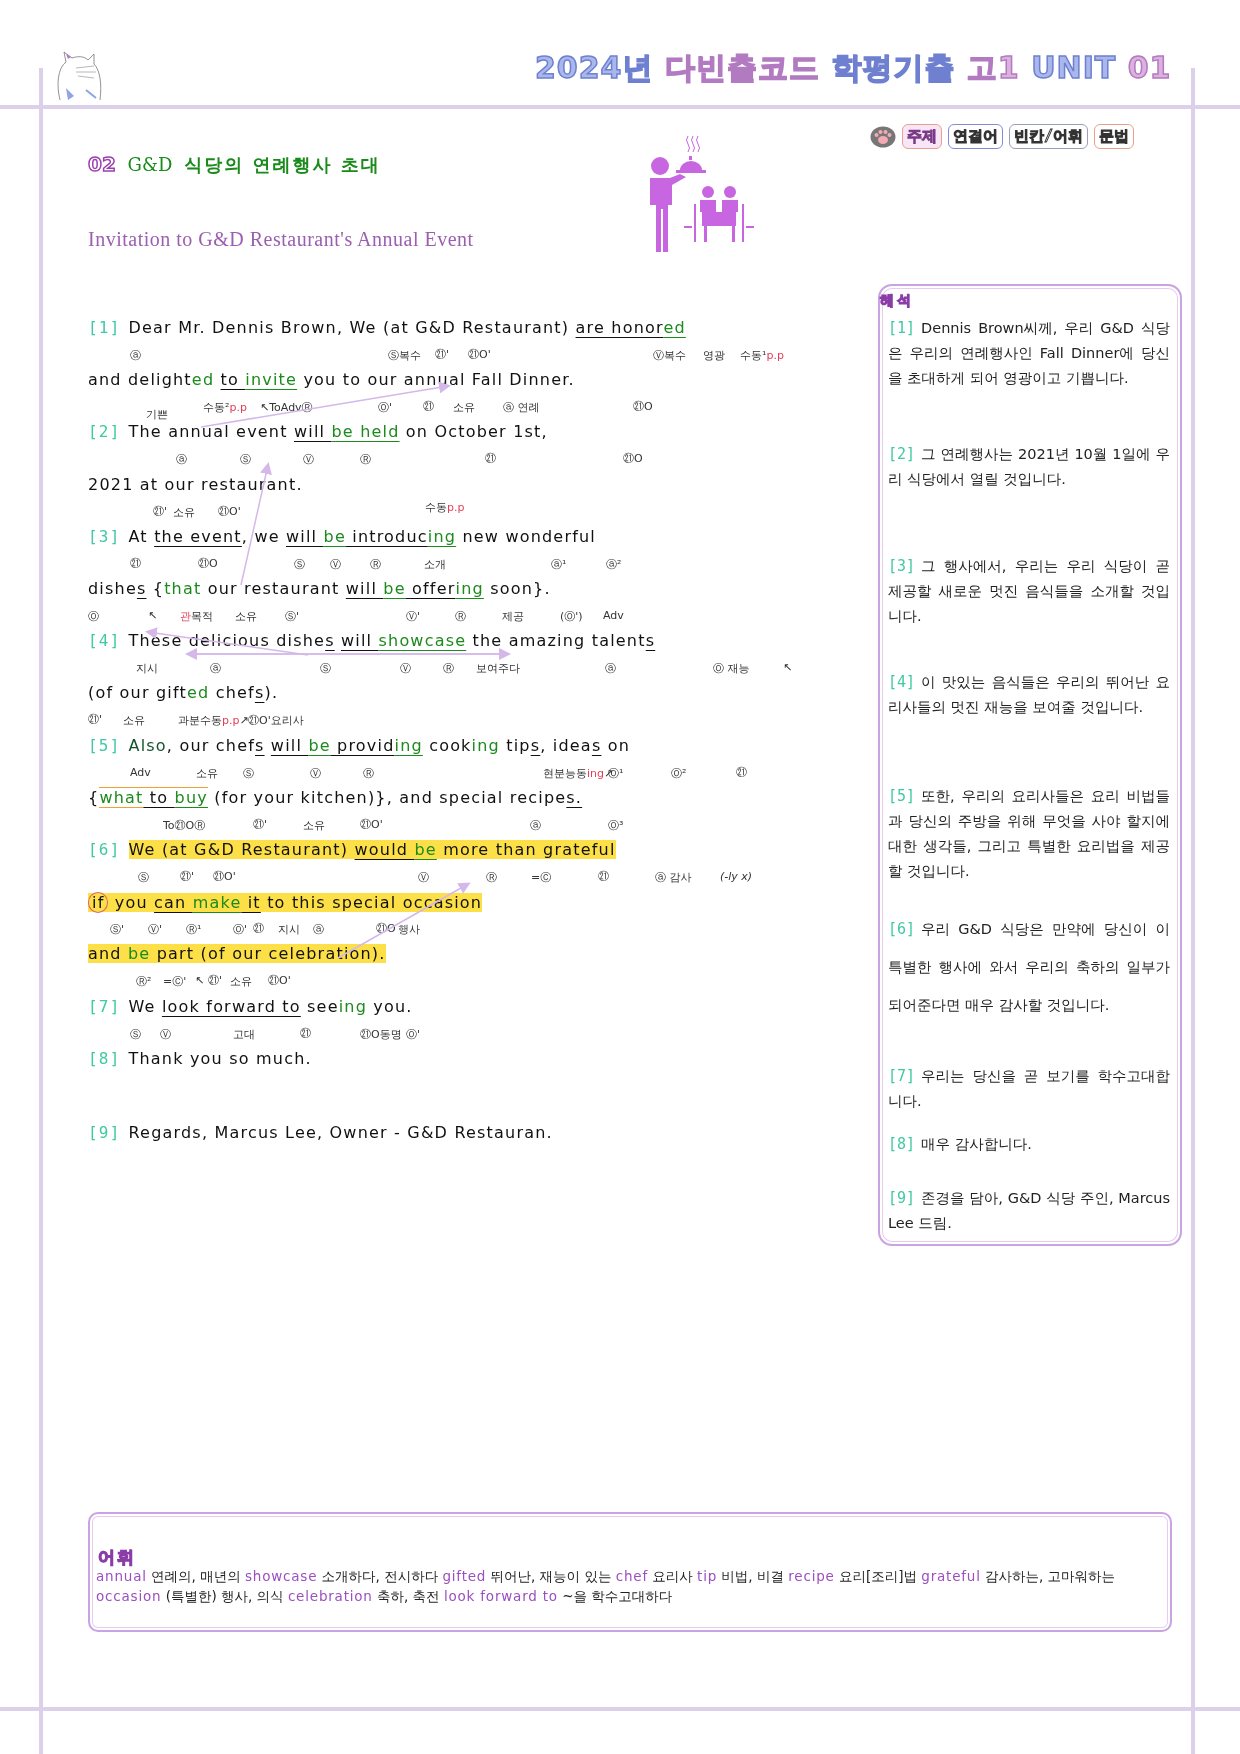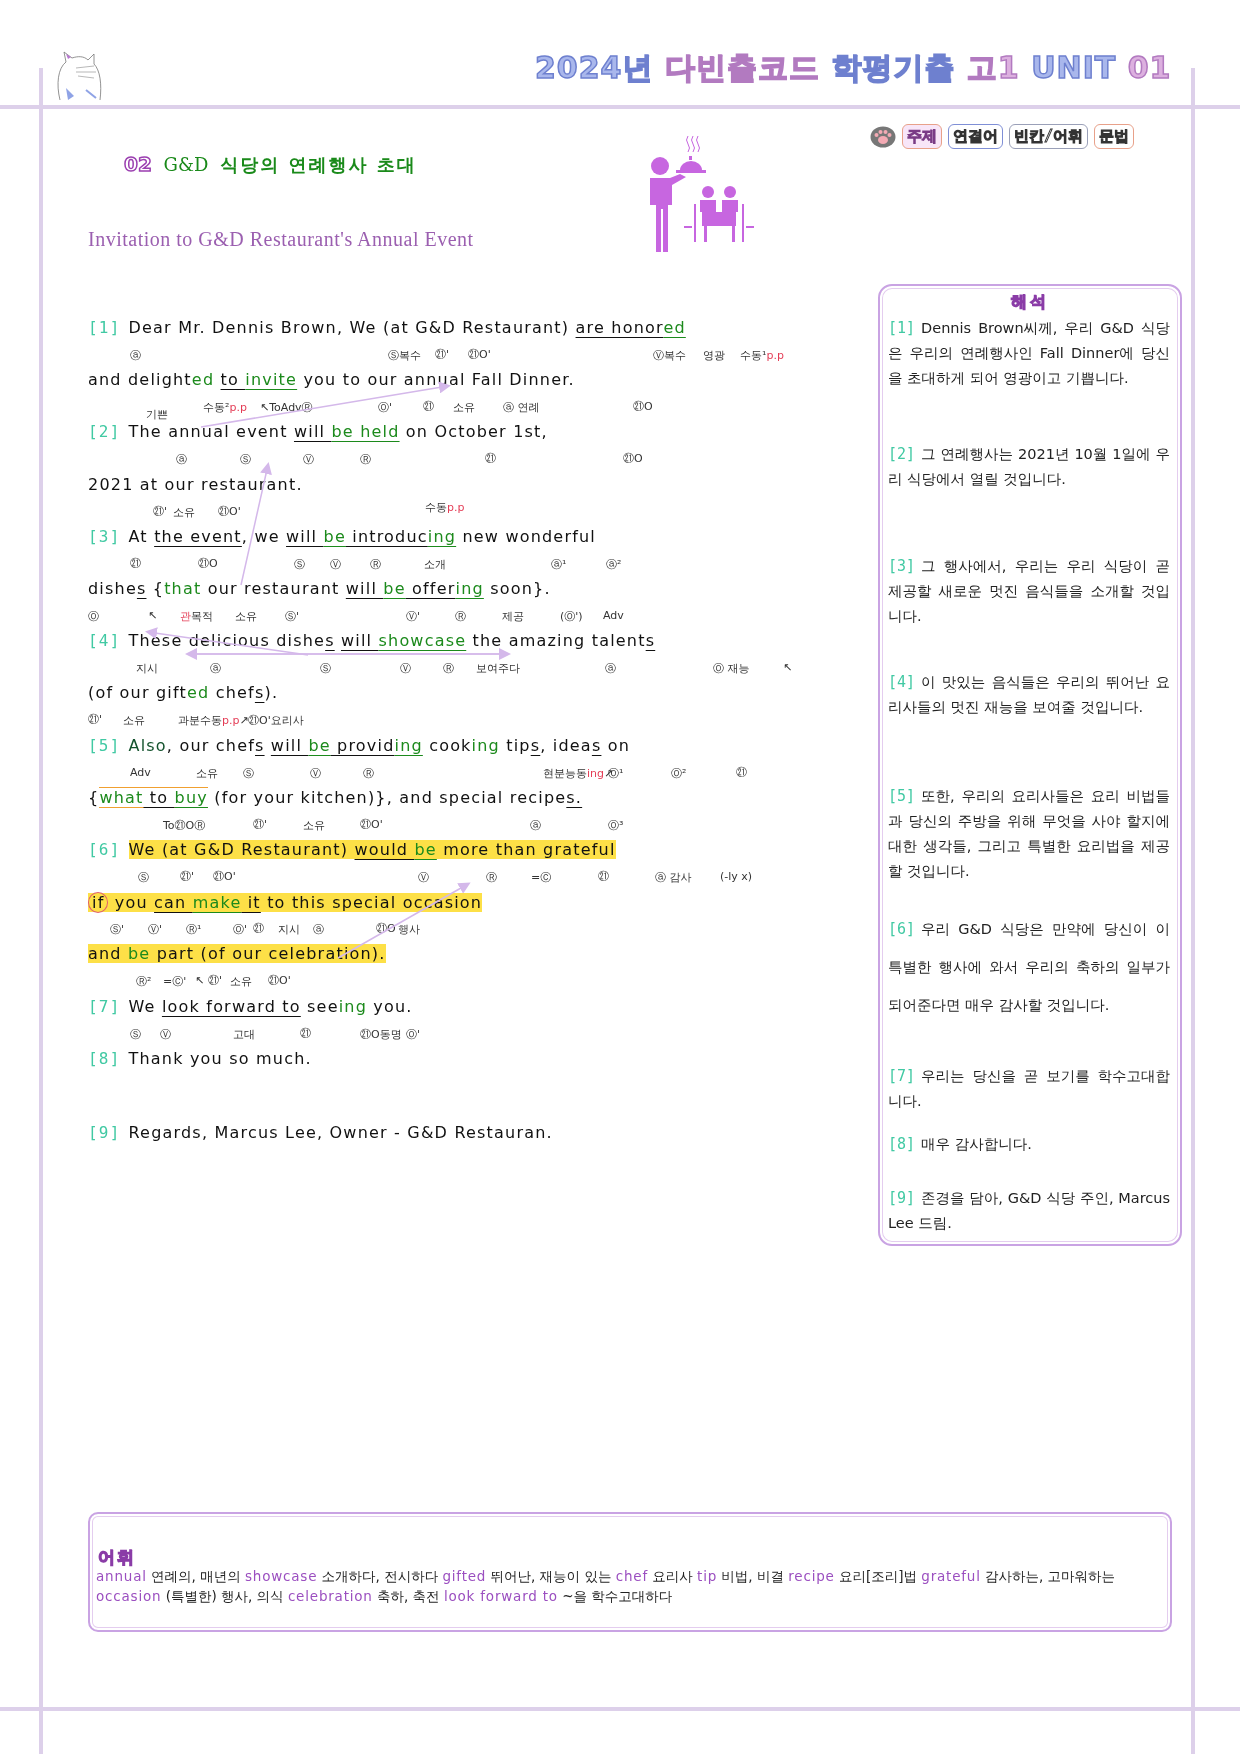--- a/index.html
+++ b/index.html
@@ -11,42 +11,42 @@
            -webkit-text-stroke:1px #6b7fcf; }
   .title .blue { color:#a9b7ec; -webkit-text-stroke:1.5px #6e80cf; }
   .title .pink { color:#dcb0df; -webkit-text-stroke:1.5px #b27ac0; }
   .tags { position:absolute; left:870px; top:124px; display:flex; gap:6px; align-items:center; }
   .paw { width:26px; height:22px; }
   .tag { font-family:"DejaVu Sans Mono", monospace; font-weight:bold; font-size:15px; padding:2px 4px; border-radius:6px; border:1.5px solid #999; color:#fff; -webkit-text-stroke:0.9px #333; background:#fff; }
   .tag.t1 { border-color:#e8a18a; background:#f8e6f8; -webkit-text-stroke:0.9px #7a3b86; }
   .tag.t2 { border-color:#7f8fd6; }
   .tag.t3 { border-color:#9aa0b8; }
   .tag.t4 { border-color:#e8a18a; }
-  .qnum { position:absolute; left:88px; top:152px; font-size:18px; white-space:nowrap;margin-left:36px; }
+  .qnum { position:absolute; left:88px; top:152px; font-size:18px; white-space:nowrap; }
   .qnum .n { color:#fff; font-weight:bold; -webkit-text-stroke:1.5px #9b3fb0; font-size:20px; margin-right:6px; }
   .qnum .en { color:#1a8a1a; font-family:"DejaVu Serif", serif; }
   .qnum .ko { color:#1a8a1a; font-weight:bold; letter-spacing:2px; margin-left:6px; }
   .subtitle { position:absolute; left:88px; top:228px; font-family:"Liberation Serif", serif; font-size:20px; color:#9b5fb0; letter-spacing:0.5px; }
   .waiter { position:absolute; left:648px; top:134px; width:132px; height:118px; }
 
   .passage { position:absolute; left:88px; top:318px; width:710px; }
   .line { position:absolute; left:0; white-space:nowrap; font-size:16px; letter-spacing:1.2px; color:#111; }
   .ann { position:absolute; left:0; white-space:nowrap; font-size:11px; color:#333; }
   .ann span { position:absolute; top:0; }
   .num { color:#41c9a3; margin-right:8px; font-family:"DejaVu Sans Mono", monospace; }
   .g { color:#1c8a1c; }
   .bl { color:#14532d; }
   .u { text-decoration:underline; text-underline-offset:4px; }
   .hl { background:#fde047; }
   .circ { display:inline-block; border:1.5px solid #e0606a; border-radius:50%; padding:0 3px; }
   .red { color:#e43d56; }
   .arrow-svg { position:absolute; left:0; top:0; pointer-events:none; }
 
   .trans { position:absolute; left:878px; top:284px; width:300px; height:958px; border:2px solid #c9a3e3; border-radius:14px; box-shadow: inset 0 0 0 2px #fff, inset 0 0 0 3px #e4cdef; }
-  .trans-title { position:absolute; left:0; right:0; top:6px; text-align:center; font-weight:bold; font-size:16px; color:#fff; -webkit-text-stroke:1.2px #8a3ca7; letter-spacing:3px; }
+  .trans-title { position:absolute; left:0; right:0; top:6px; text-align:left; font-weight:bold; font-size:14px; color:#fff; -webkit-text-stroke:1.2px #8a3ca7; letter-spacing:3px; }
   .tp { position:absolute; left:8px; width:282px; font-size:14.5px; line-height:25px; color:#222; text-align:justify; }
   .tp .num { margin-right:6px; font-size:15px; }
 
   .vocab { position:absolute; left:88px; top:1512px; width:1080px; height:116px; border:2px solid #c9a3e3; border-radius:10px; box-shadow: inset 0 0 0 2px #fff, inset 0 0 0 3px #e4cdef; }
   .vocab-title { position:absolute; left:8px; top:32px; font-weight:bold; font-size:17px; color:#fff; -webkit-text-stroke:1.2px #8a3ca7; letter-spacing:2px;text-align:right; }
   .vocab-body { position:absolute; left:6px; top:52px; width:1070px; font-size:13.5px; line-height:20px; color:#222; }
   .vw { color:#9b4fc0; letter-spacing:0.8px; }
 </style>
 </head>
 <body>
@@ -221,21 +221,21 @@
       </div>
       <div class="ann" style="top: 552px;">
         <span style="left: 50px;">Ⓢ</span>
         <span style="left: 92px;">㉑'</span>
         <span style="left: 125px;">㉑O'</span>
         <span style="left: 330px;">Ⓥ</span>
         <span style="left: 398px;">Ⓡ</span>
         <span style="left: 443px;">=Ⓒ</span>
         <span style="left: 510px;">㉑</span>
         <span style="left: 567px;">ⓐ 감사</span>
-        <span style="left: 632px;">(-ly x)</span>
+        <span style="left: 632px; font-style: italic;">(-ly x)</span>
       </div>
       <div class="ann" style="top: 604.2px;">
         <span style="left: 22px;">Ⓢ'</span>
         <span style="left: 60px;">Ⓥ'</span>
         <span style="left: 98px;">Ⓡ¹</span>
         <span style="left: 145px;">Ⓞ'</span>
         <span style="left: 165px;">㉑</span>
         <span style="left: 190px;">지시</span>
         <span style="left: 225px;">ⓐ</span>
         <span style="left: 288px;">㉑O</span>

